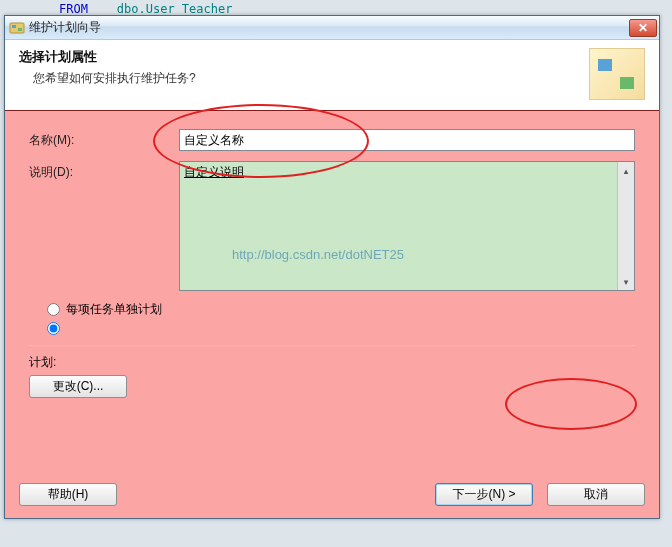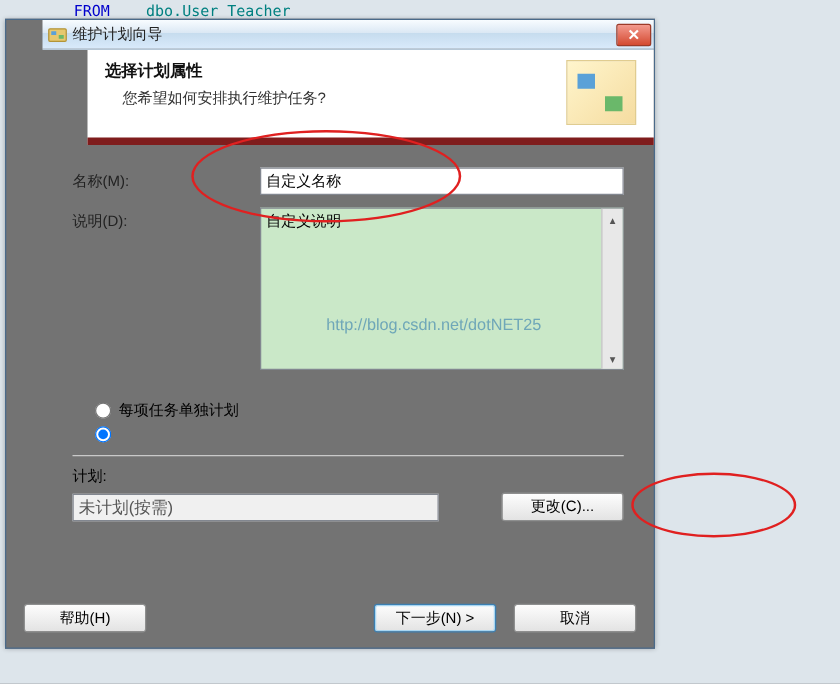--- a/index.html
+++ b/index.html
@@ -17,25 +17,24 @@
     font-family: Consolas, monospace;
     font-size: 12px;
     color: #999;
     margin-left: 39px;
   }
   .bg-code .kw { color: #0000cc; }
   .bg-code .tbl { color: #008080; }
   .window {
     position: absolute;
     top: 15px; left: 4px;
-    width: 520px; height: 504px;
-    background: #737373;
+    width: 656px; height: 504px;
+    background: #fca5a5;
     border: 1px solid #4a6a8a;
     box-shadow: 0 0 4px rgba(0,0,0,0.3);
-    padding-left: 29px;
   }
   .titlebar {
     height: 24px;
     background: linear-gradient(to bottom, #f8fcff 0%, #dbe8f4 45%, #c6dcee 46%, #d9eafb 100%);
     border-bottom: 1px solid #b6c7d6;
     display: flex;
     align-items: center;
     padding: 0 2px 0 4px;
   }
   .titlebar-icon {
@@ -56,25 +55,24 @@
     font-family: Arial, sans-serif;
   }
   .win-btn.close {
     background: linear-gradient(to bottom, #f39a8e, #d44a31);
     border-color: #9c3a28;
     color: #fff;
     font-weight: bold;
   }
   .header {
     background: #fff;
-    border-bottom: 6px solid #7f1d1d;
+    border-bottom: 1px solid #7f1d1d;
     padding: 8px 14px 10px 14px;
     display: flex;
     align-items: flex-start;
-    margin-left: 36px;
   }
   .header-text { flex: 1; }
   .header-title { font-weight: bold; font-size: 13px; color: #111; }
   .header-sub { margin: 4px 0 0 14px; color: #333; }
   .header-icon {
     width: 56px; height: 52px;
     background: linear-gradient(135deg, #fff5cc, #f5dca0);
     border: 1px solid #e0cc90;
     position: relative;
   }
@@ -105,20 +103,21 @@
     border: 1px solid #828790;
     background: #cae8c8;
     display: flex;
   }
   .textarea-inner {
     flex: 1;
     padding: 2px 4px;
     font-family: SimSun, sans-serif;
     font-size: 12px;
     position: relative;
+    text-decoration: underline;
   }
   .watermark {
     position: absolute;
     bottom: 28px; left: 52px;
     color: #6fa7b8;
     font-family: Arial, sans-serif;
     font-size: 13px;
     pointer-events: none;
   }
   .scroll-track {
@@ -126,21 +125,21 @@
     background: #e8e8e8;
     border-left: 1px solid #c2c2c2;
     display: flex; flex-direction: column;
     justify-content: space-between;
   }
   .scroll-arrow {
     height: 17px;
     display: flex; align-items: center; justify-content: center;
     color: #555; font-size: 9px;
   }
-  .radios { margin: 24px 0 10px 18px; }
+  .radios { margin: 10px 0 10px 18px; }
   .radio-row {
     display: flex; align-items: center;
     margin-bottom: 4px; cursor: default;
   }
   .radio-row input { margin-right: 6px; }
   .divider { border-top: 1px solid #c9c9c9; margin: 6px 0 8px 0; }
   .plan-label { margin: 0 0 4px 0; }
   .plan-row {
     display: flex; align-items: center; gap: 50px;
   }
@@ -255,21 +254,20 @@
       </label>
       <label class="radio-row">
         <input type="radio" name="sched" checked="" style="">
       </label>
     </div>
 
     <div class="divider"></div>
 
     <div class="plan-label">计划:</div>
     <div class="plan-row">
-      <input class="plan-input" type="text" readonly="" value="未计划(按需)" style="">
       <button class="btn">更改(C)...</button>
     </div>
 
   </div>
 
   <div class="footer">
     <button class="btn">帮助(H)</button>
     <div class="spacer"></div>
     <button class="btn default">下一步(N) &gt;</button>
     <button class="btn">取消</button>

